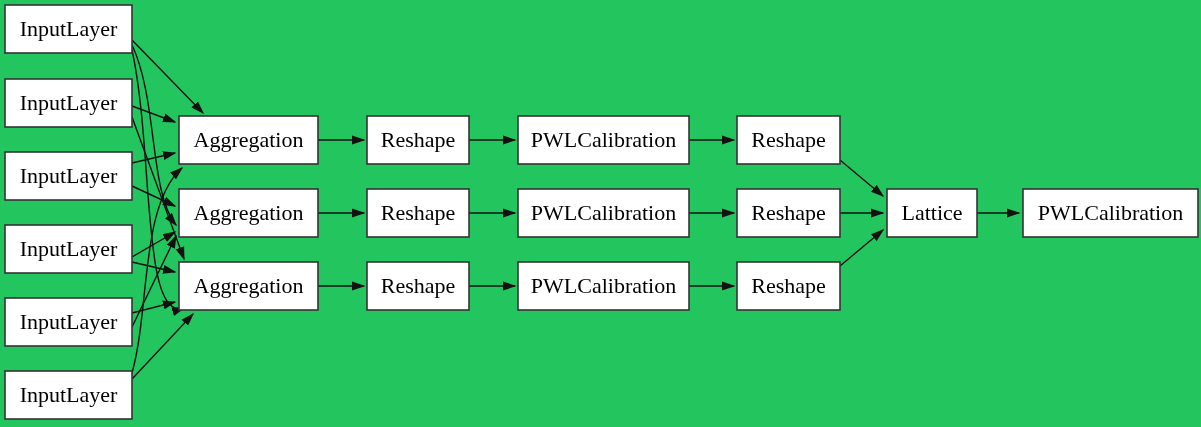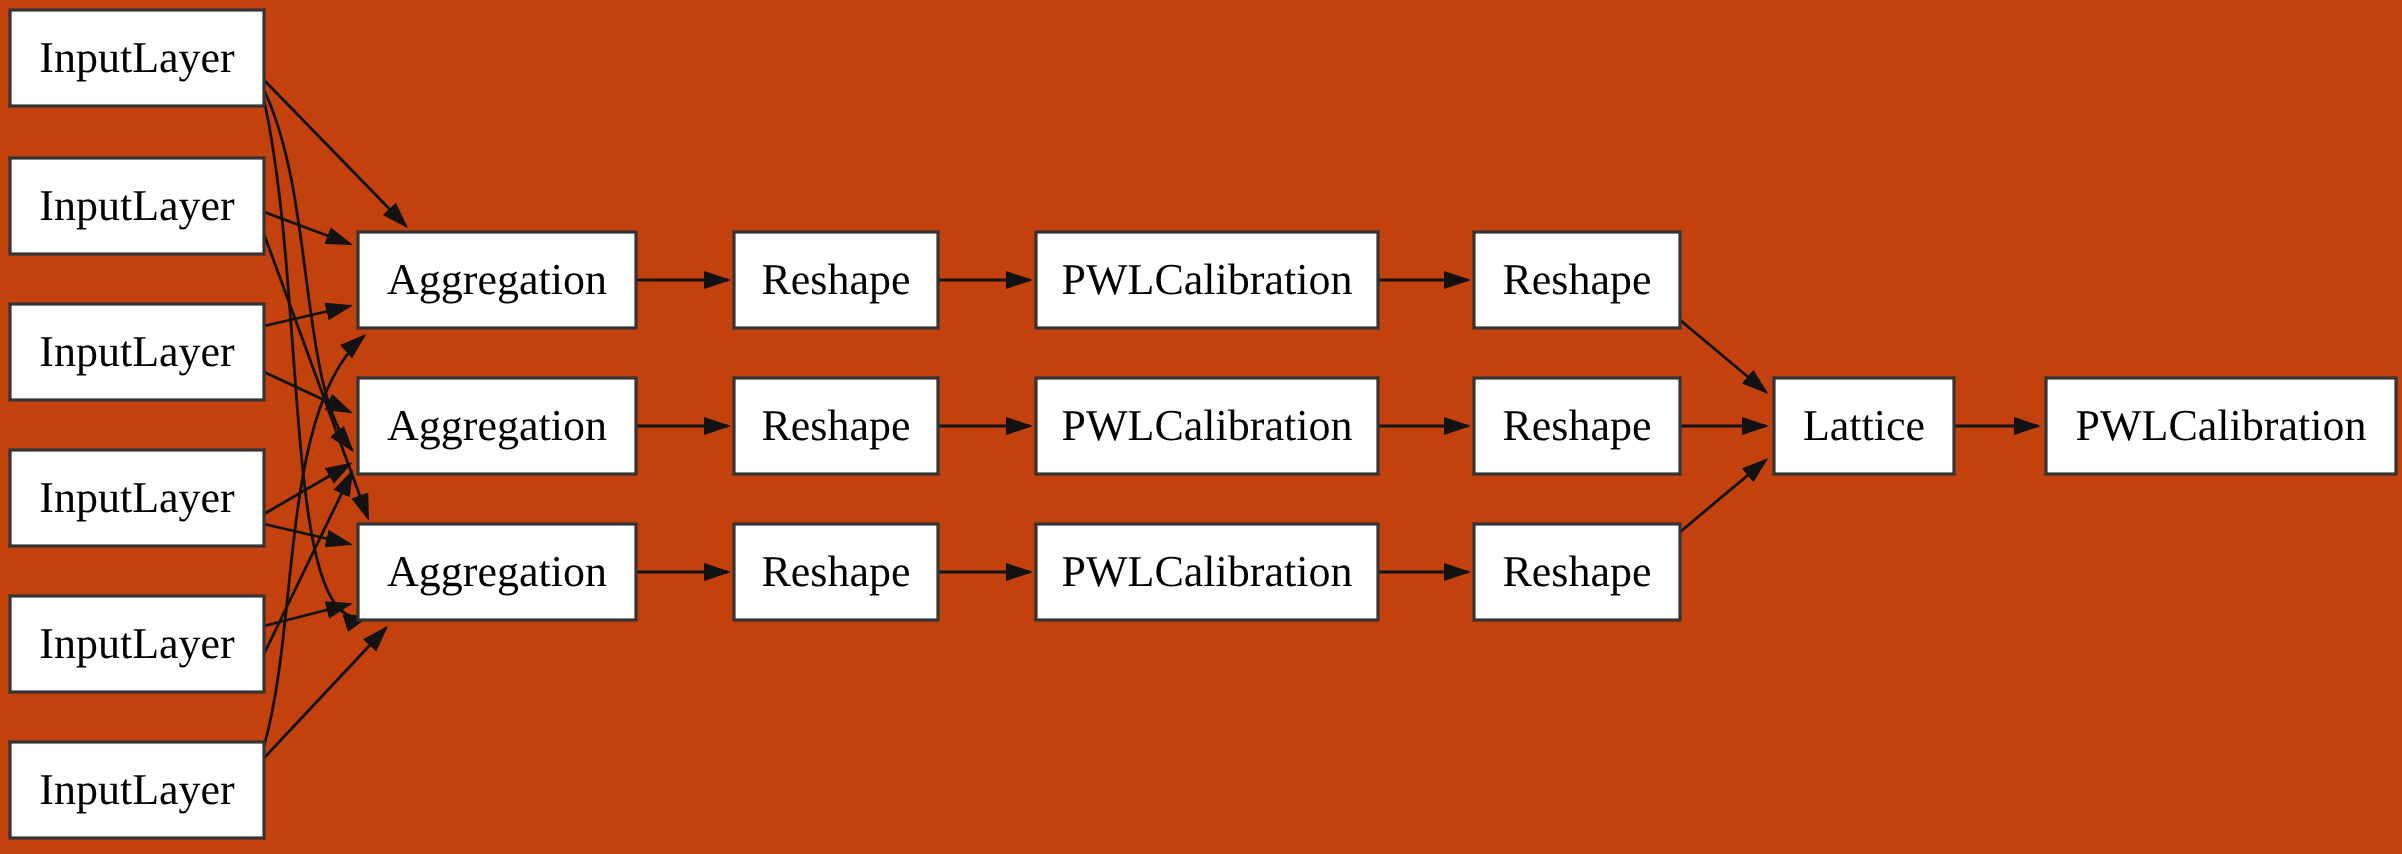--- a/index.html
+++ b/index.html
@@ -4,21 +4,21 @@
 <style>
   html, body {
     margin: 0;
     padding: 0;
     background: #ffffff;
   }
   .canvas {
     position: relative;
     width: 1201px;
     height: 427px;
-    background: #c2410c;
+    background: #22c55e;
     font-family: "Liberation Serif", serif;
   }
   svg { display: block; }
   .node-rect {
     fill: #ffffff;
     stroke: #343434;
     stroke-width: 1.6;
   }
   .node-label {
     font-family: "Liberation Serif", "DejaVu Serif", serif;

